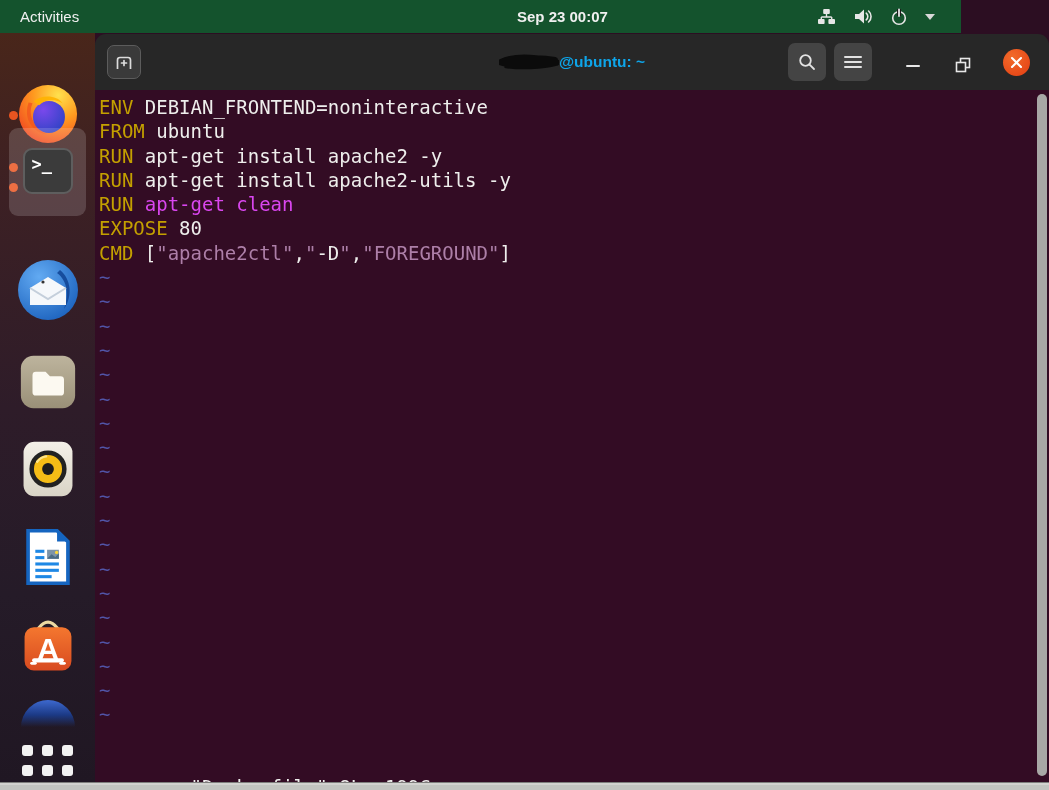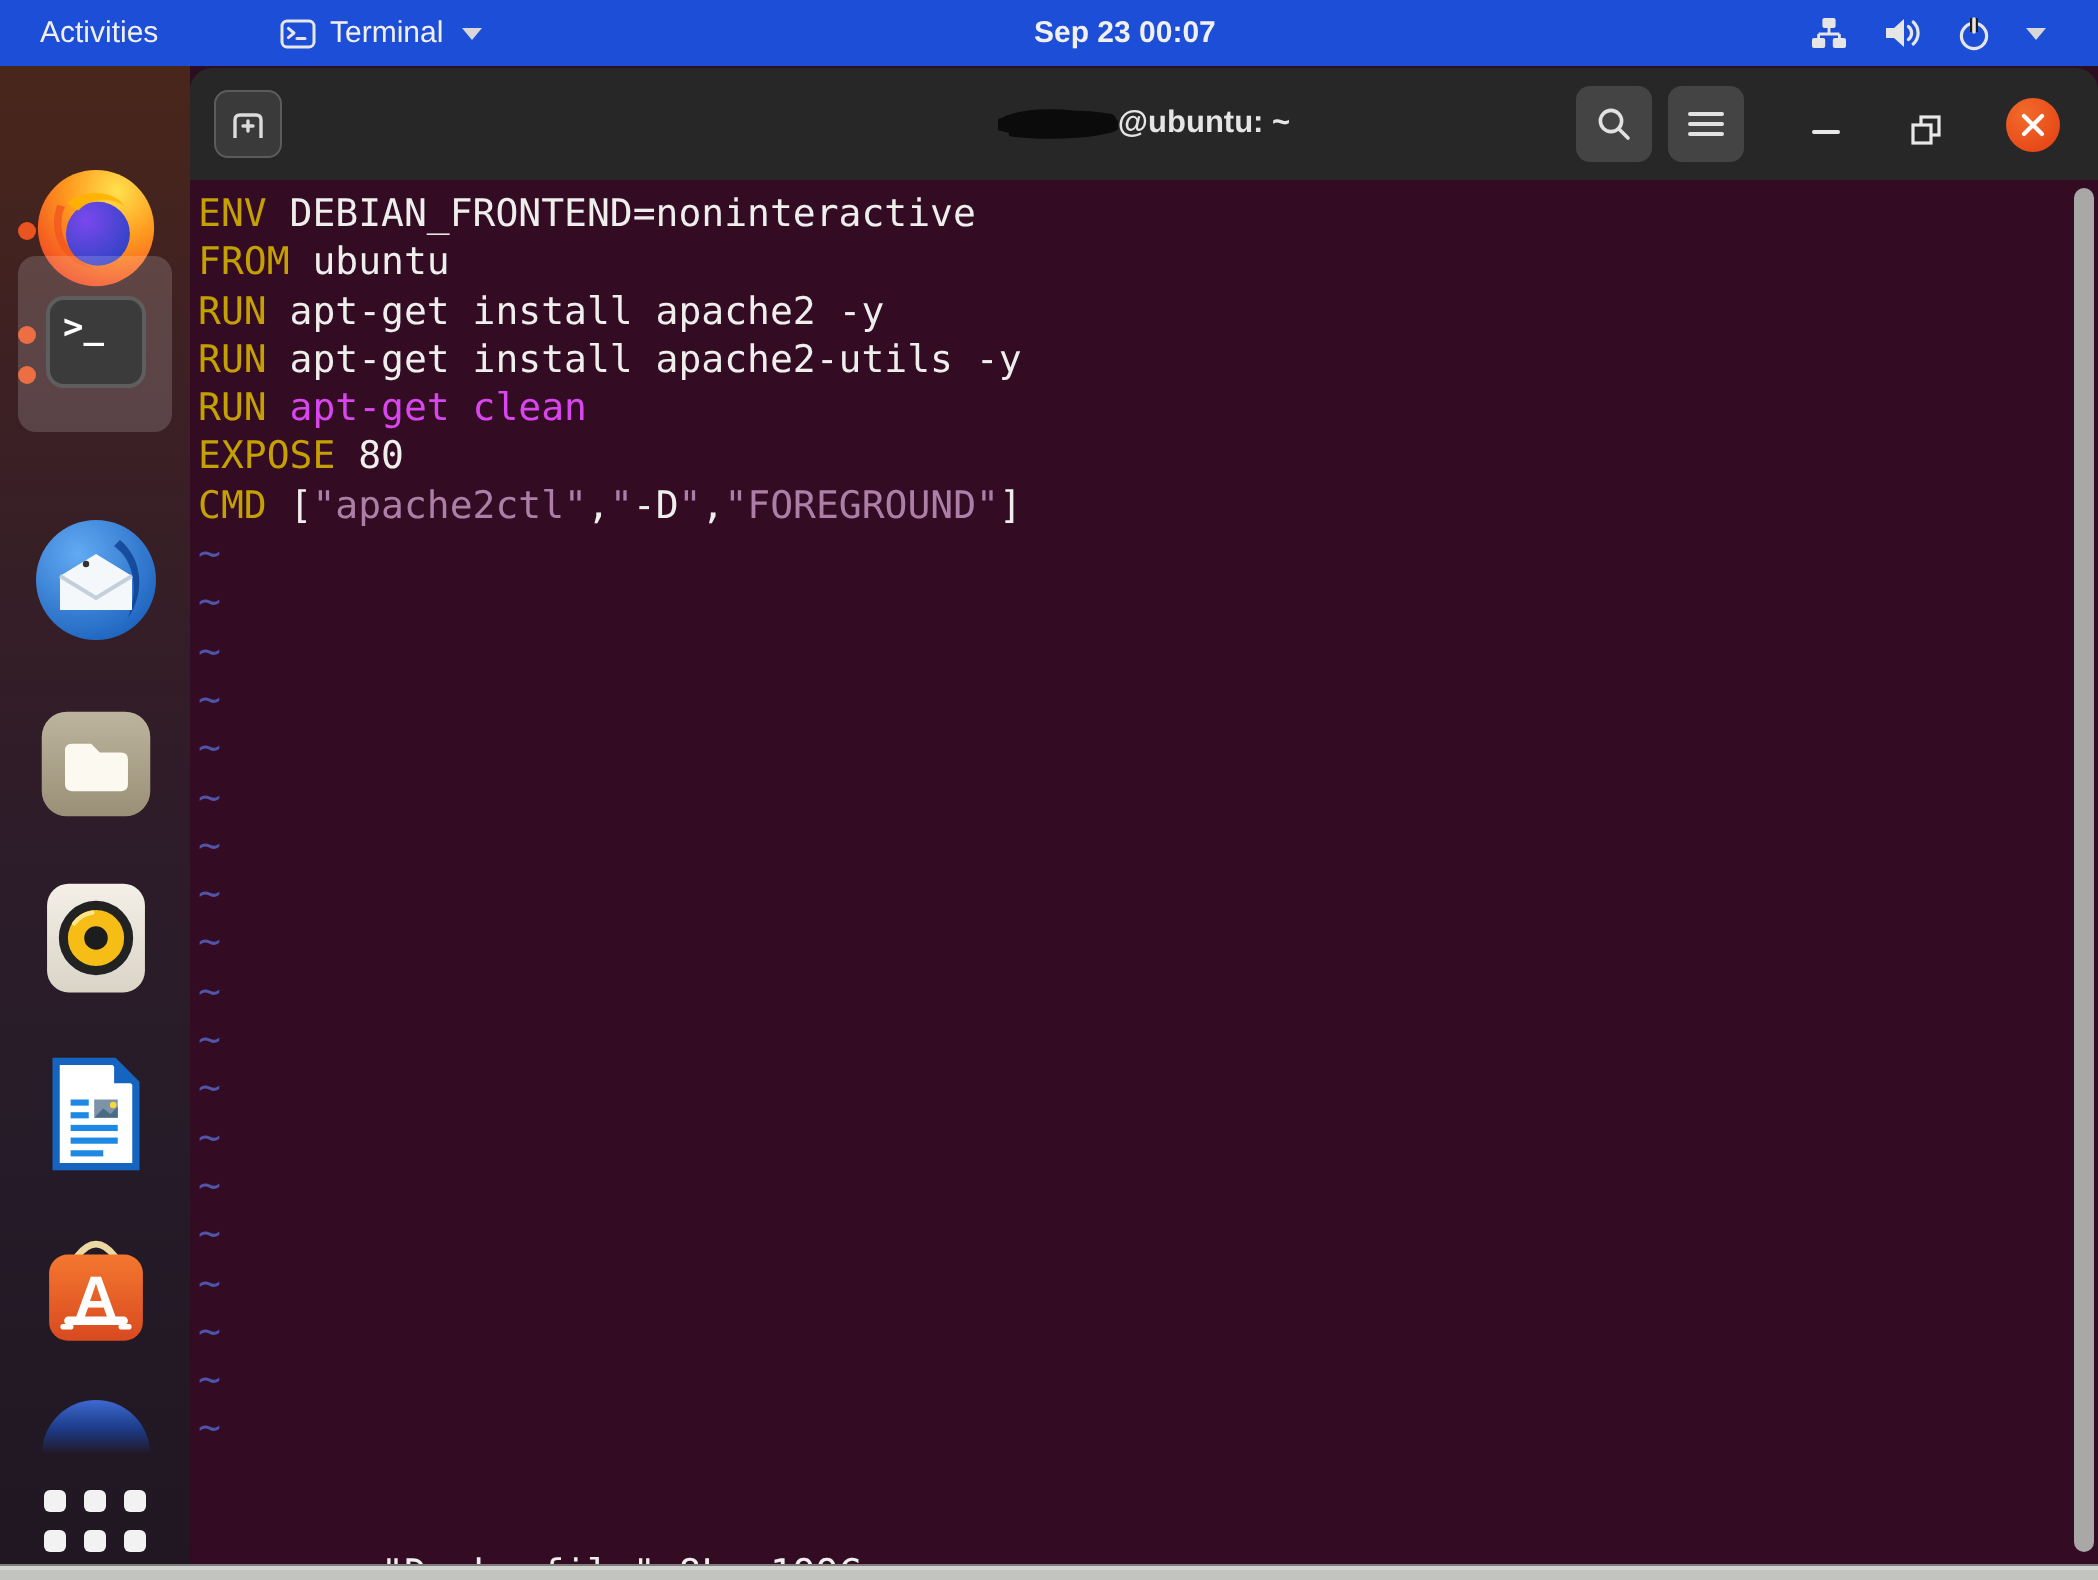--- a/index.html
+++ b/index.html
@@ -1,22 +1,22 @@
 <!DOCTYPE html>
 <html><head>
 <meta charset="utf-8">
 <style>
   * { margin:0; padding:0; box-sizing:border-box; }
   html,body { width:1049px; height:790px; background:#2c0e22; overflow:hidden;
               font-family:"Liberation Sans", sans-serif; }
   .screen { position:relative; width:1049px; height:790px; background:#2c0e22; }
 
   
-  .topbar { position:absolute; left:0; top:0; width:1049px; height:33px;
-            background:#1d4ed8; color:#f0f0f0; font-size:15px; z-index:30; }
+  .topbar { position:absolute; left:0; top:0; width:961px; height:33px;
+            background:#14532d; color:#f0f0f0; font-size:15px; z-index:30; }
   .tb-activities { position:absolute; left:14px; top:0; height:33px; line-height:33px;
                    padding:0 6px; cursor:pointer; }
   .tb-app { position:absolute; left:140px; top:0; height:33px; display:flex;
             align-items:center; gap:7px; cursor:pointer; }
   .tb-app .caret { width:0; height:0; border-left:5px solid transparent;
                    border-right:5px solid transparent; border-top:6px solid #d8d8d8; margin-left:2px;}
   .tb-clock { position:absolute; left:517px; top:0; height:33px; line-height:33px;
               font-weight:600; font-size:15px; }
   .tb-right { position:absolute; right:26px; top:0; height:33px; display:flex;
               align-items:center; gap:17px; }
@@ -46,21 +46,21 @@
   .tbtn { position:absolute; border-radius:7px; display:flex; align-items:center;
           justify-content:center; cursor:pointer; }
   .newtab { left:12px; top:11px; width:34px; height:34px; background:#3a3a3a; border:1px solid #5c5c5c; }
   .search { left:693px; top:9px; width:38px; height:38px; background:#444; }
   .menu   { left:739px; top:9px; width:38px; height:38px; background:#444; }
   .minimize { left:806px; top:19px; width:24px; height:24px; }
   .restore  { left:856px; top:19px; width:24px; height:24px; }
   .close { left:908px; top:15px; width:27px; height:27px; border-radius:50%;
            background:radial-gradient(circle at 35% 30%, #f26b2a, #e33d12); }
   .wtitle { position:absolute; left:0; right:0; top:0; height:56px; display:flex;
-            align-items:center; justify-content:center; gap:0; color:#e5e5e5;
+            align-items:center; justify-content:center; gap:0; color:#0ea5e9;
             font-weight:bold; font-size:15.5px; pointer-events:none; }
   .term { position:absolute; left:0; top:56px; width:954px; height:692px;
           background:#330c24; font-family:"DejaVu Sans Mono", monospace;
           font-size:19px; color:#eeeeec; }
   .buffer { position:absolute; left:4px; top:5px; right:20px; }
   .trow { height:24.3px; line-height:24.3px; white-space:pre; }
   .statusline { position:absolute; left:4px; right:0; top:661px; height:24.3px;
                 line-height:24.3px; white-space:pre; }
   .scrollbar { position:absolute; right:2px; top:4px; width:10px; height:682px;
                border-radius:5px; background:#a8a8a6; }
@@ -68,29 +68,20 @@
   .bottom-strip { position:absolute; left:0; bottom:0; width:1049px; height:8px; z-index:40;
                   background:linear-gradient(180deg,#7e7e7c 0 1px,#d2d2cf 1px 3px,#c2c4c0 3px 100%); }
 </style>
 </head>
 <body>
 
 <div class="screen">
 
   <div class="topbar">
     <span class="tb-activities">Activities</span>
-    <div class="tb-app">
-      <svg width="18" height="16" viewBox="0 0 18 16">
-        <rect x="1" y="1.5" width="16" height="13" rx="2.5" fill="none" stroke="#e6e6e6" stroke-width="1.5"></rect>
-        <path d="M4.2 5.2 L7 7.5 L4.2 9.8" fill="none" stroke="#e6e6e6" stroke-width="1.5" stroke-linecap="round" stroke-linejoin="round"></path>
-        <line x1="8.5" y1="10.3" x2="12.5" y2="10.3" stroke="#e6e6e6" stroke-width="1.5" stroke-linecap="round"></line>
-      </svg>
-      <span>Terminal</span>
-      <span class="caret"></span>
-    </div>
     <span class="tb-clock">Sep 23 00:07</span>
     <div class="tb-right">
       <svg width="19" height="17" viewBox="0 0 19 17">
         <rect x="6.2" y="1" width="6.6" height="5" rx="1" fill="#e6e6e6"></rect>
         <rect x="1" y="11" width="6.6" height="5" rx="1" fill="#e6e6e6"></rect>
         <rect x="11.4" y="11" width="6.6" height="5" rx="1" fill="#e6e6e6"></rect>
         <path d="M9.5 6 v3 M4.3 9 h10.4 M4.3 9 v2 M14.7 9 v2" fill="none" stroke="#e6e6e6" stroke-width="1.4"></path>
       </svg>
       <svg width="20" height="17" viewBox="0 0 20 17">
         <path d="M2 6 h4 l5-4.5 v14 L6 11 H2 Z" fill="#e6e6e6"></path>

